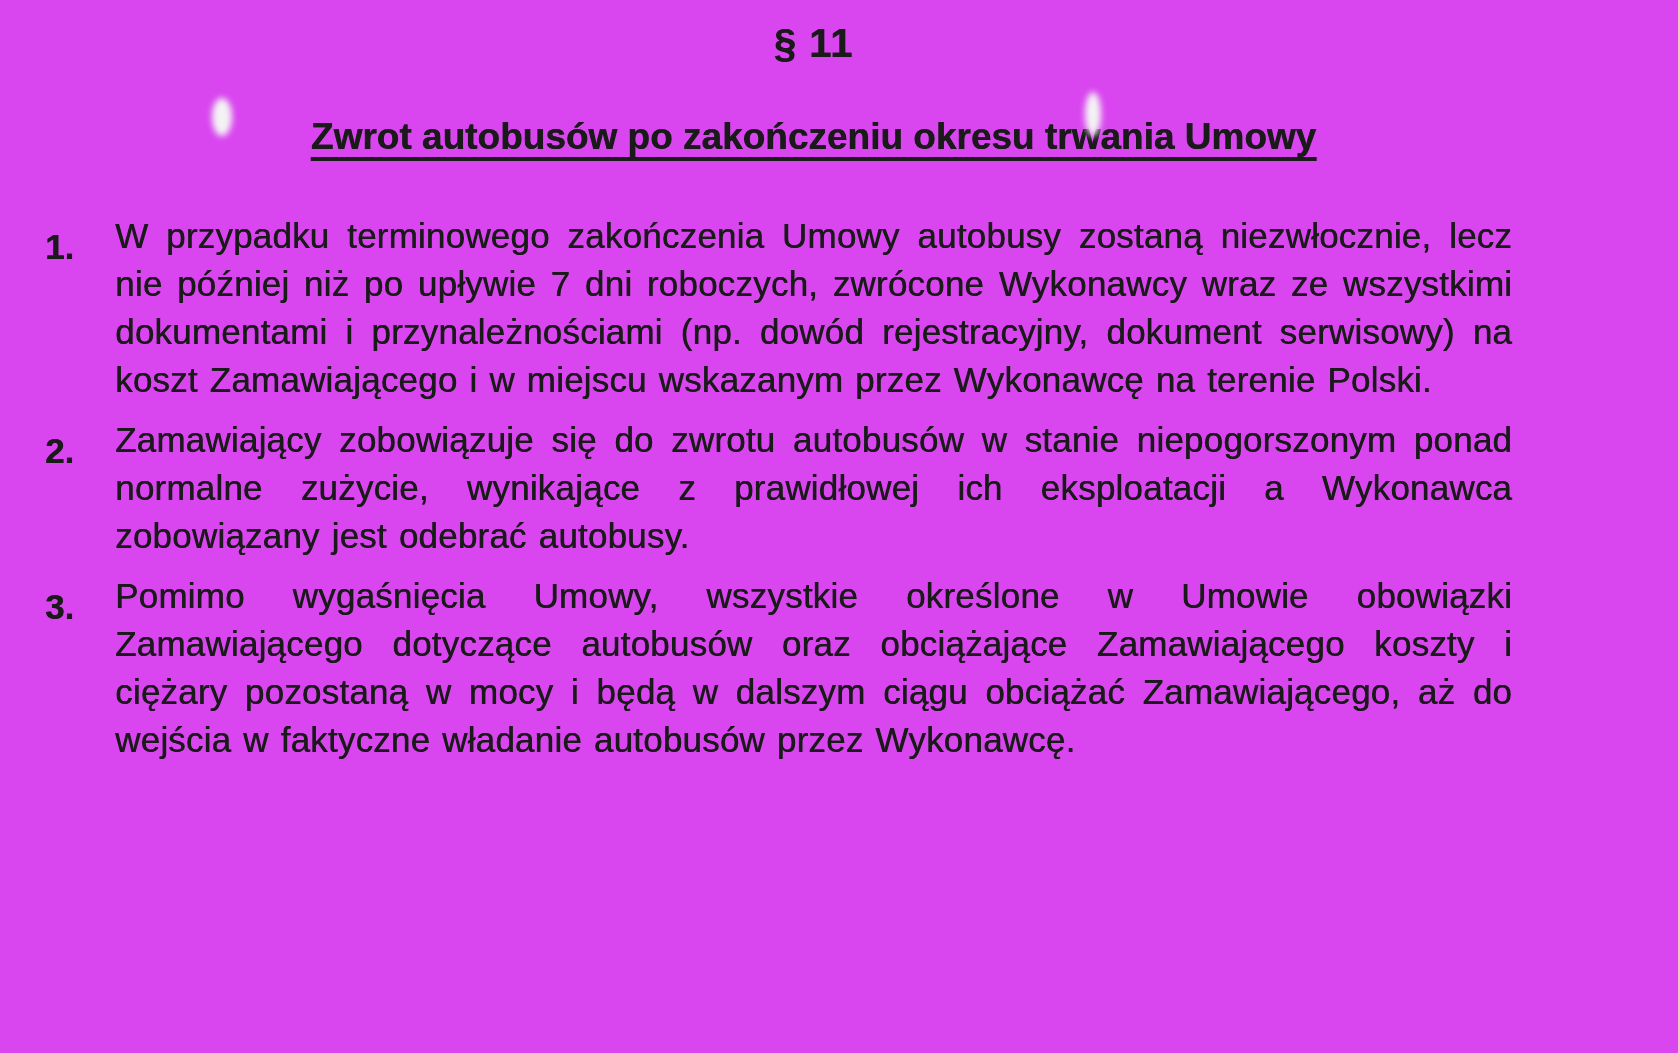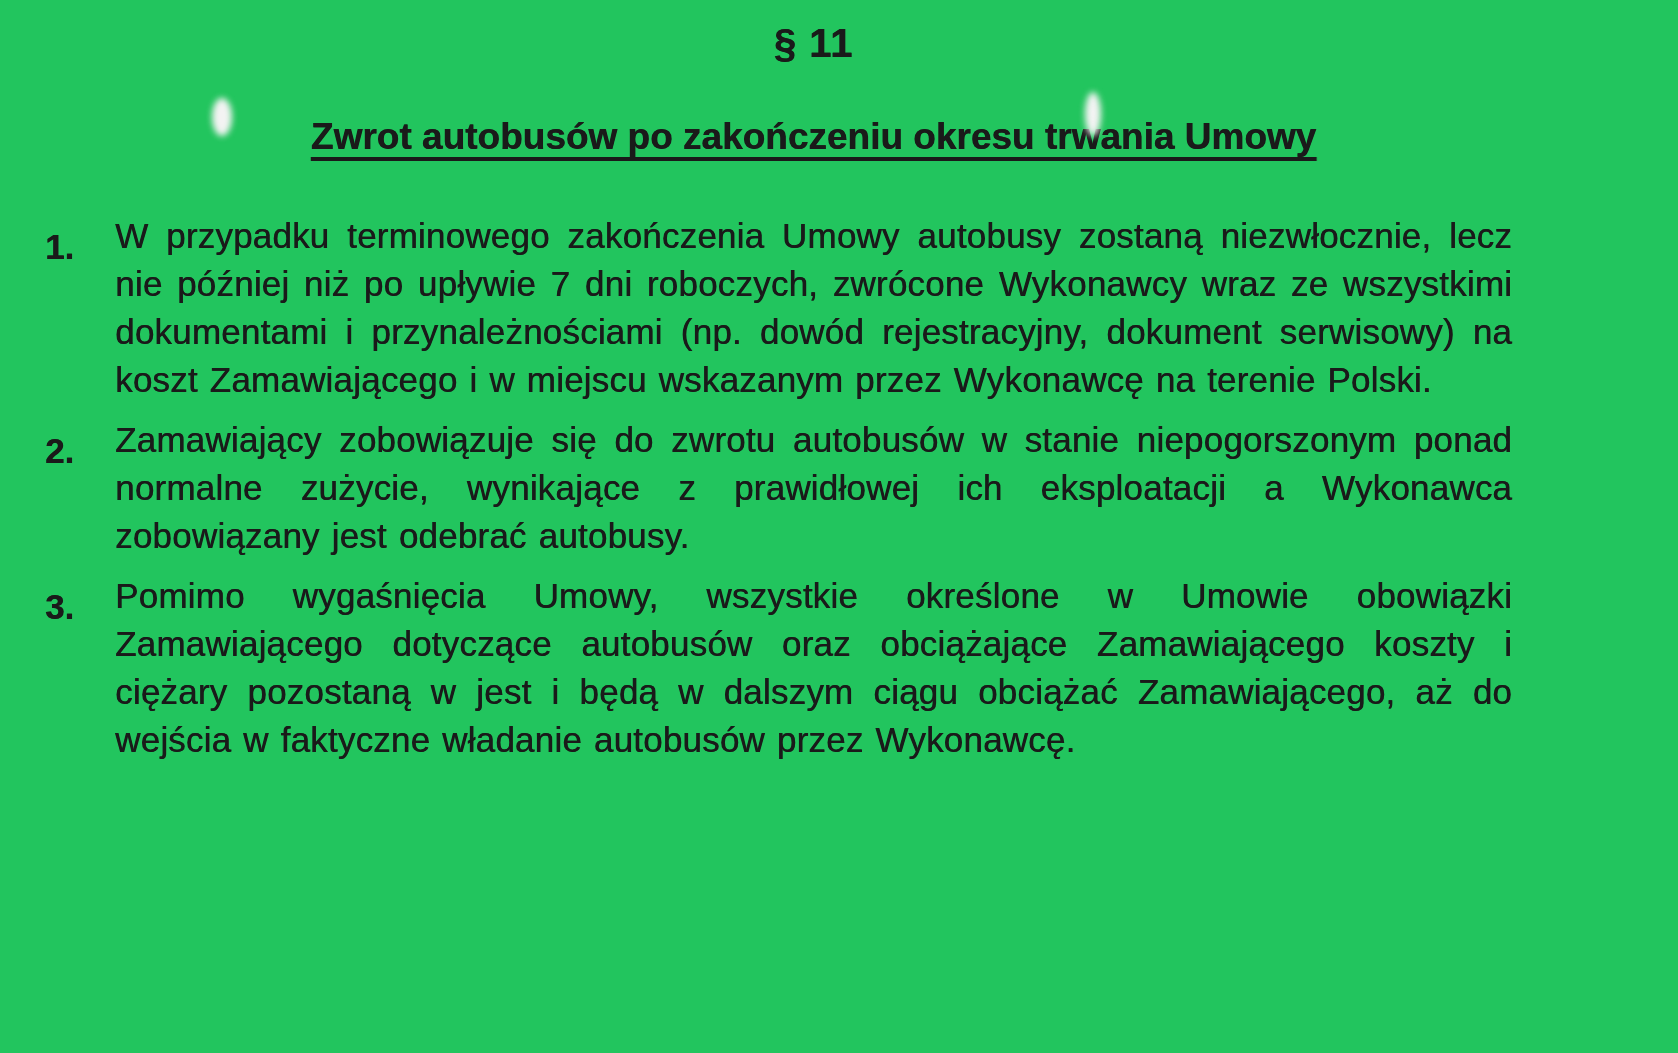--- a/index.html
+++ b/index.html
@@ -12,21 +12,21 @@
     height: 1053px;
     overflow: hidden;
     position: relative;
     font-family: "Liberation Sans", "DejaVu Sans", sans-serif;
     color: #1a1a1a;
   }
   .page {
     position: relative;
     width: 100%;
     height: 100%;
-    background: #22c55e;
+    background: #d946ef;
   }
   
   .section-number {
     margin: 0;
     padding-top: 20px;
     margin-left: 115px;
     margin-right: 166px;
     text-align: center;
     font-size: 40px;
     line-height: 46px;
@@ -107,18 +107,18 @@
       <div class="clause-text">W przypadku terminowego zakończenia Umowy autobusy zostaną niezwłocznie, lecz nie później niż po upływie 7 dni roboczych, zwrócone Wykonawcy wraz ze wszystkimi dokumentami i przynależnościami (np. dowód rejestracyjny, dokument serwisowy) na koszt Zamawiającego i w miejscu wskazanym przez Wykonawcę na terenie Polski.</div>
     </div>
 
     <div class="clause-item">
       <div class="clause-number">2.</div>
       <div class="clause-text">Zamawiający zobowiązuje się do zwrotu autobusów w stanie niepogorszonym ponad normalne zużycie, wynikające z prawidłowej ich eksploatacji a Wykonawca zobowiązany jest odebrać autobusy.</div>
     </div>
 
     <div class="clause-item">
       <div class="clause-number">3.</div>
-      <div class="clause-text">Pomimo wygaśnięcia Umowy, wszystkie określone w Umowie obowiązki Zamawiającego dotyczące autobusów oraz obciążające Zamawiającego koszty i ciężary pozostaną w jest i będą w dalszym ciągu obciążać Zamawiającego, aż do wejścia w faktyczne władanie autobusów przez Wykonawcę.</div>
+      <div class="clause-text">Pomimo wygaśnięcia Umowy, wszystkie określone w Umowie obowiązki Zamawiającego dotyczące autobusów oraz obciążające Zamawiającego koszty i ciężary pozostaną w mocy i będą w dalszym ciągu obciążać Zamawiającego, aż do wejścia w faktyczne władanie autobusów przez Wykonawcę.</div>
     </div>
 
   </div>
 
 </div>
 
 </body></html>

